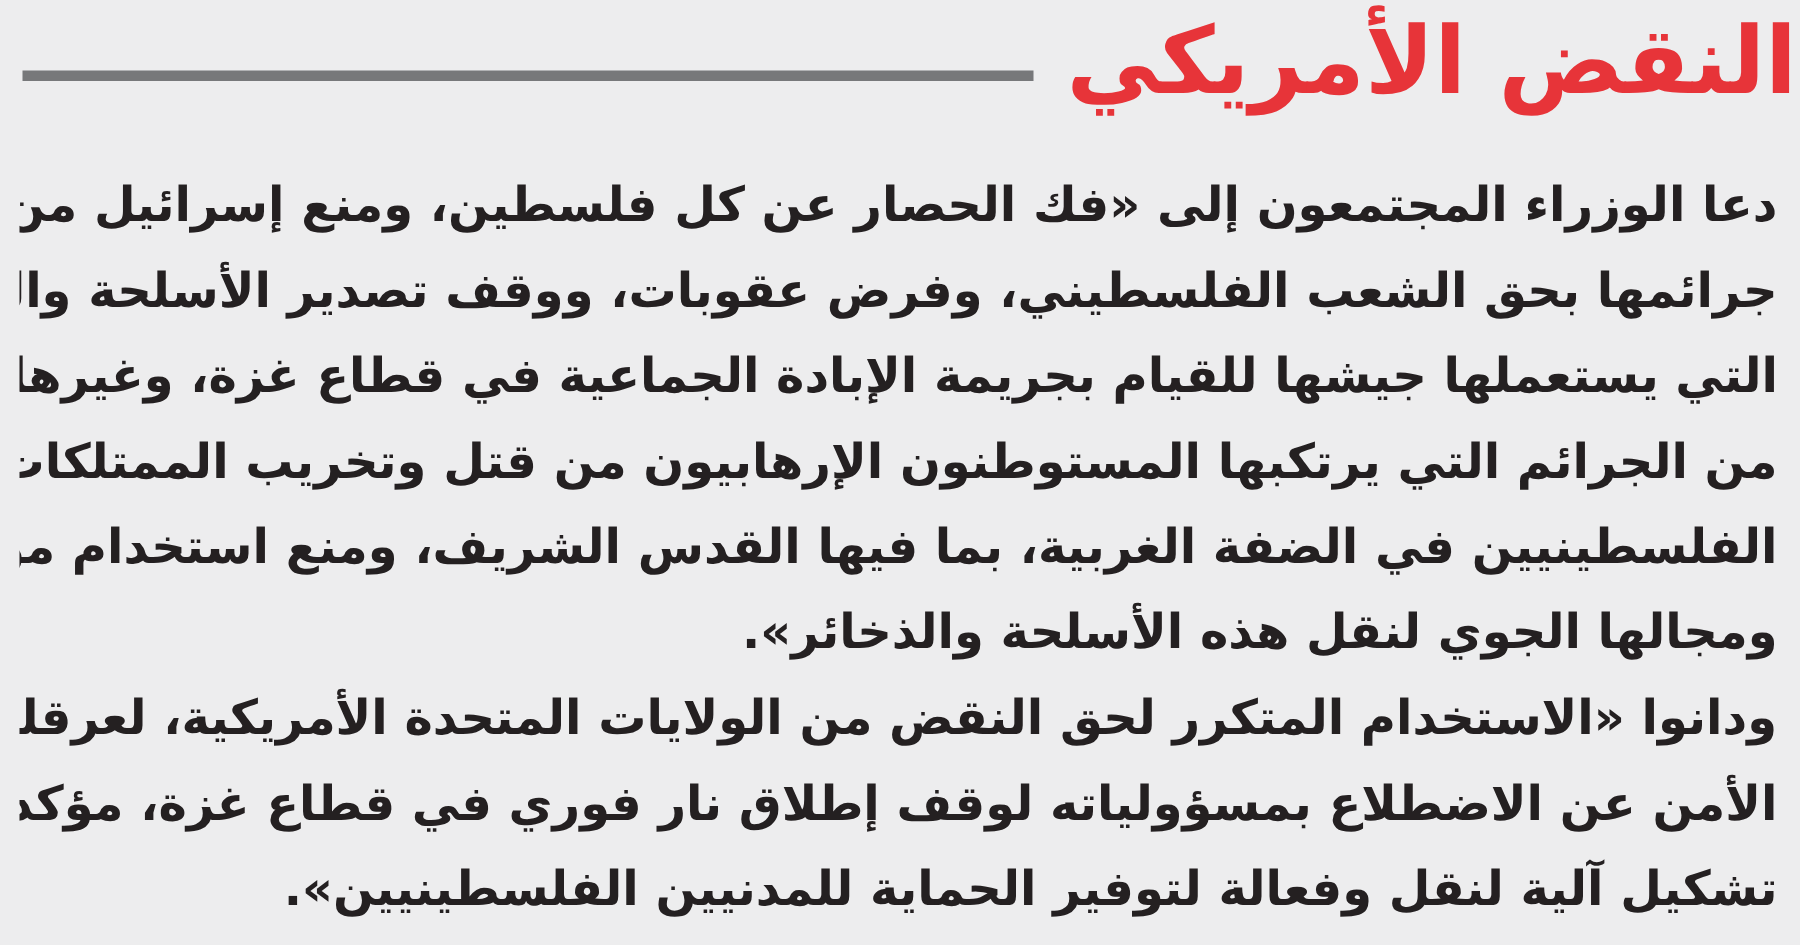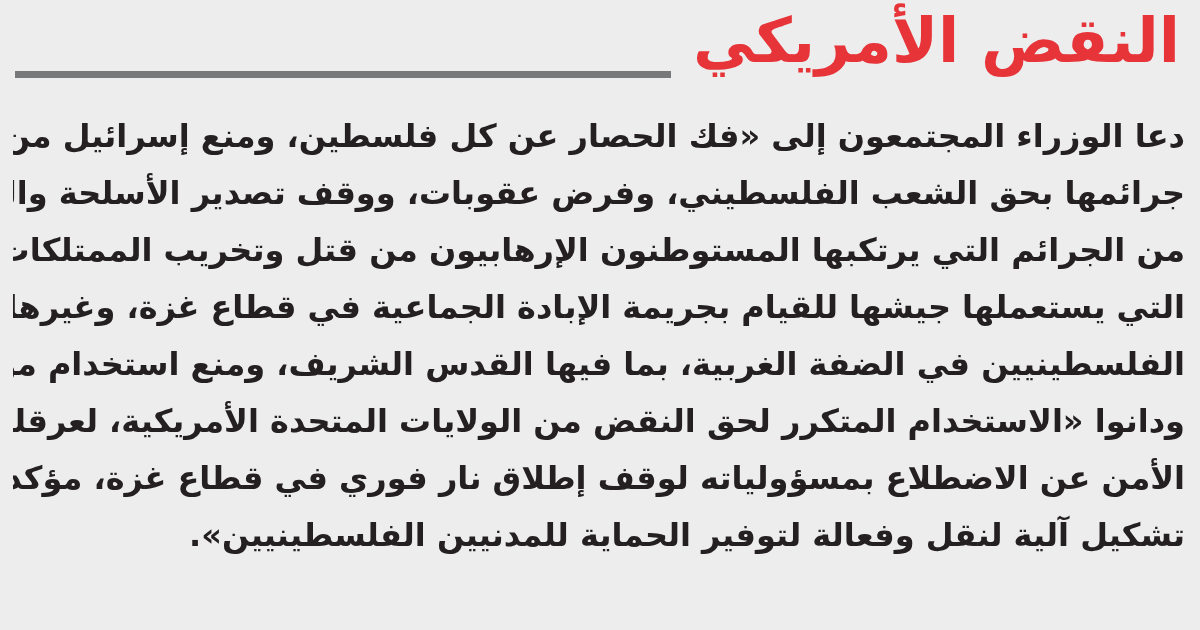--- a/index.html
+++ b/index.html
@@ -13,22 +13,22 @@
     background: #ededee;
     font-family: "DejaVu Sans", sans-serif;
   }
   .page {
     position: relative;
     width: 1200px;
     height: 630px;
   }
   .header {
     display: flex;
-    align-items: flex-end;
-    padding: 4px 20px 0 0;
+    align-items: flex-start;
+    padding: 4px 2px 0 0;
     margin-left: 15px;
   }
   .headline {
     margin: 0;
     font-size: 62px;
     line-height: 74px;
     font-weight: bold;
     color: #e73439;
     white-space: nowrap;
   }
@@ -67,21 +67,22 @@
 <div class="page">
 
   <header class="header">
     <h1 class="headline">النقض الأمريكي</h1>
     <div class="rule"></div>
   </header>
 
   <main class="body-text">
     <p class="line">دعا الوزراء المجتمعون إلى «فك الحصار عن كل فلسطين، ومنع إسرائيل من مواصلة</p>
     <p class="line">جرائمها بحق الشعب الفلسطيني، وفرض عقوبات، ووقف تصدير الأسلحة والذخائر</p>
+    <p class="line">التي يستعملها جيشها للقيام بجريمة الإبادة الجماعية في قطاع غزة، وغيرها</p>
     <p class="line">من الجرائم التي يرتكبها المستوطنون الإرهابيون من قتل وتخريب الممتلكات</p>
-    <p class="line">التي يستعملها جيشها للقيام بجريمة الإبادة الجماعية في قطاع غزة، وغيرها</p>
     <p class="line">الفلسطينيين في الضفة الغربية، بما فيها القدس الشريف، ومنع استخدام موانئها</p>
+    <p class="line para-end">ومجالها الجوي لنقل هذه الأسلحة والذخائر».</p>
     <p class="line">ودانوا «الاستخدام المتكرر لحق النقض من الولايات المتحدة الأمريكية، لعرقلة مجلس</p>
     <p class="line">الأمن عن الاضطلاع بمسؤولياته لوقف إطلاق نار فوري في قطاع غزة، مؤكدين «أهمية</p>
     <p class="line para-end">تشكيل آلية لنقل وفعالة لتوفير الحماية للمدنيين الفلسطينيين».</p>
   </main>
 
 </div>
 
 </body></html>

